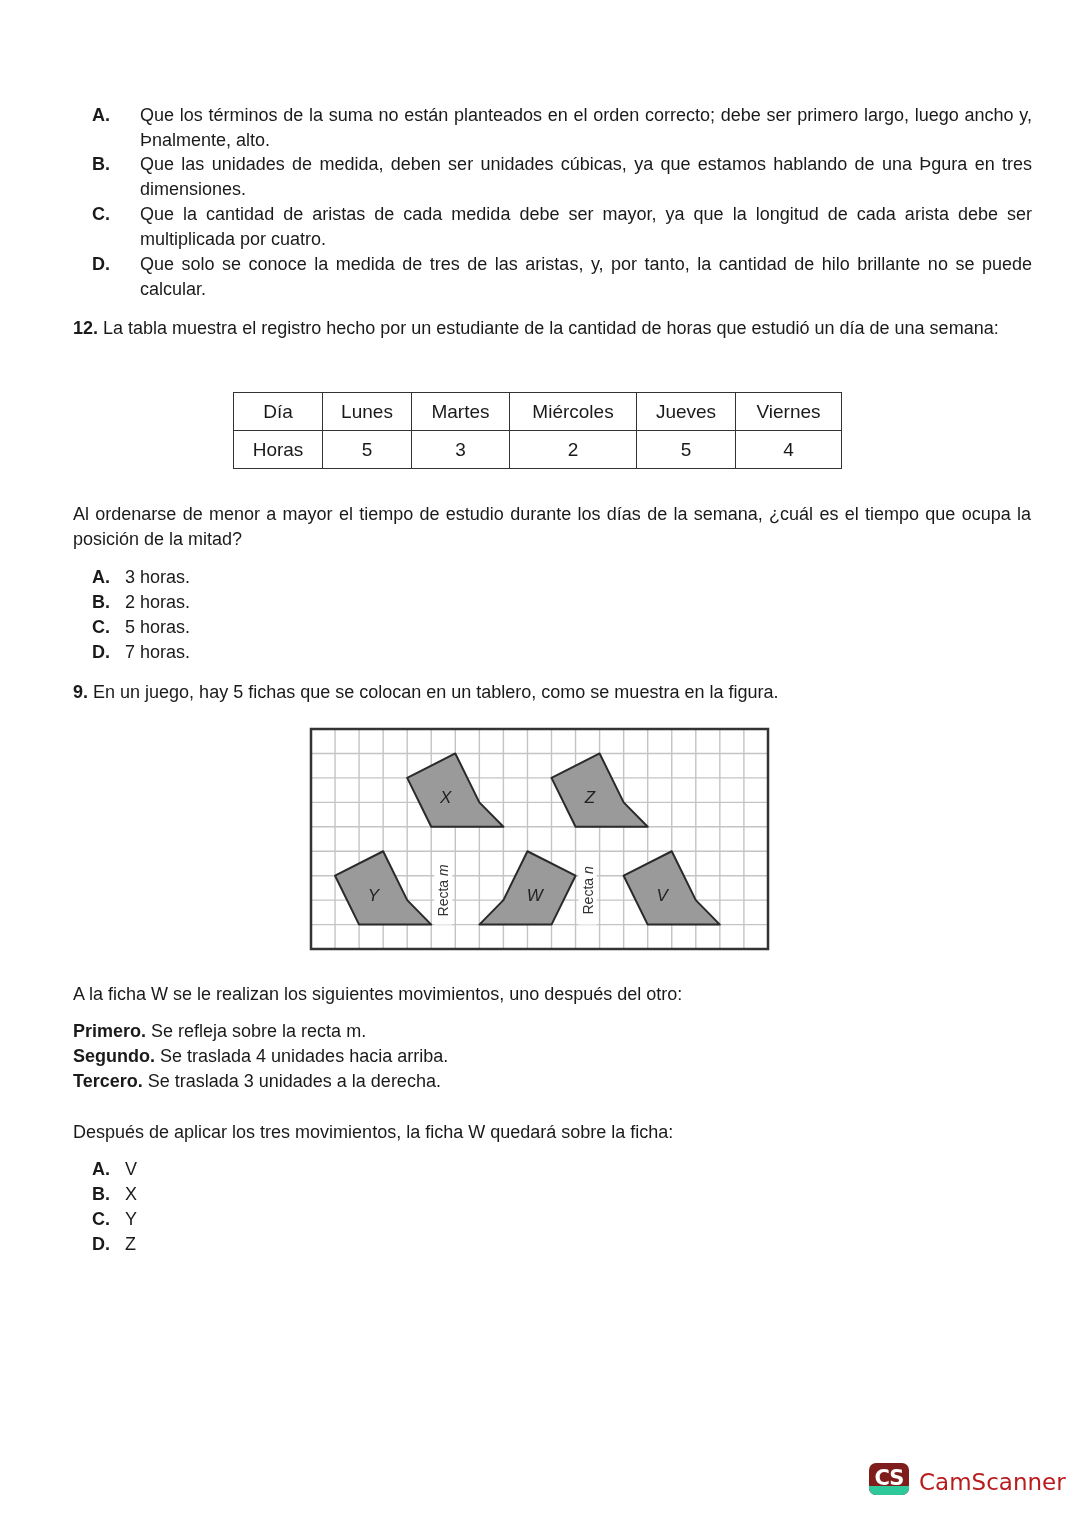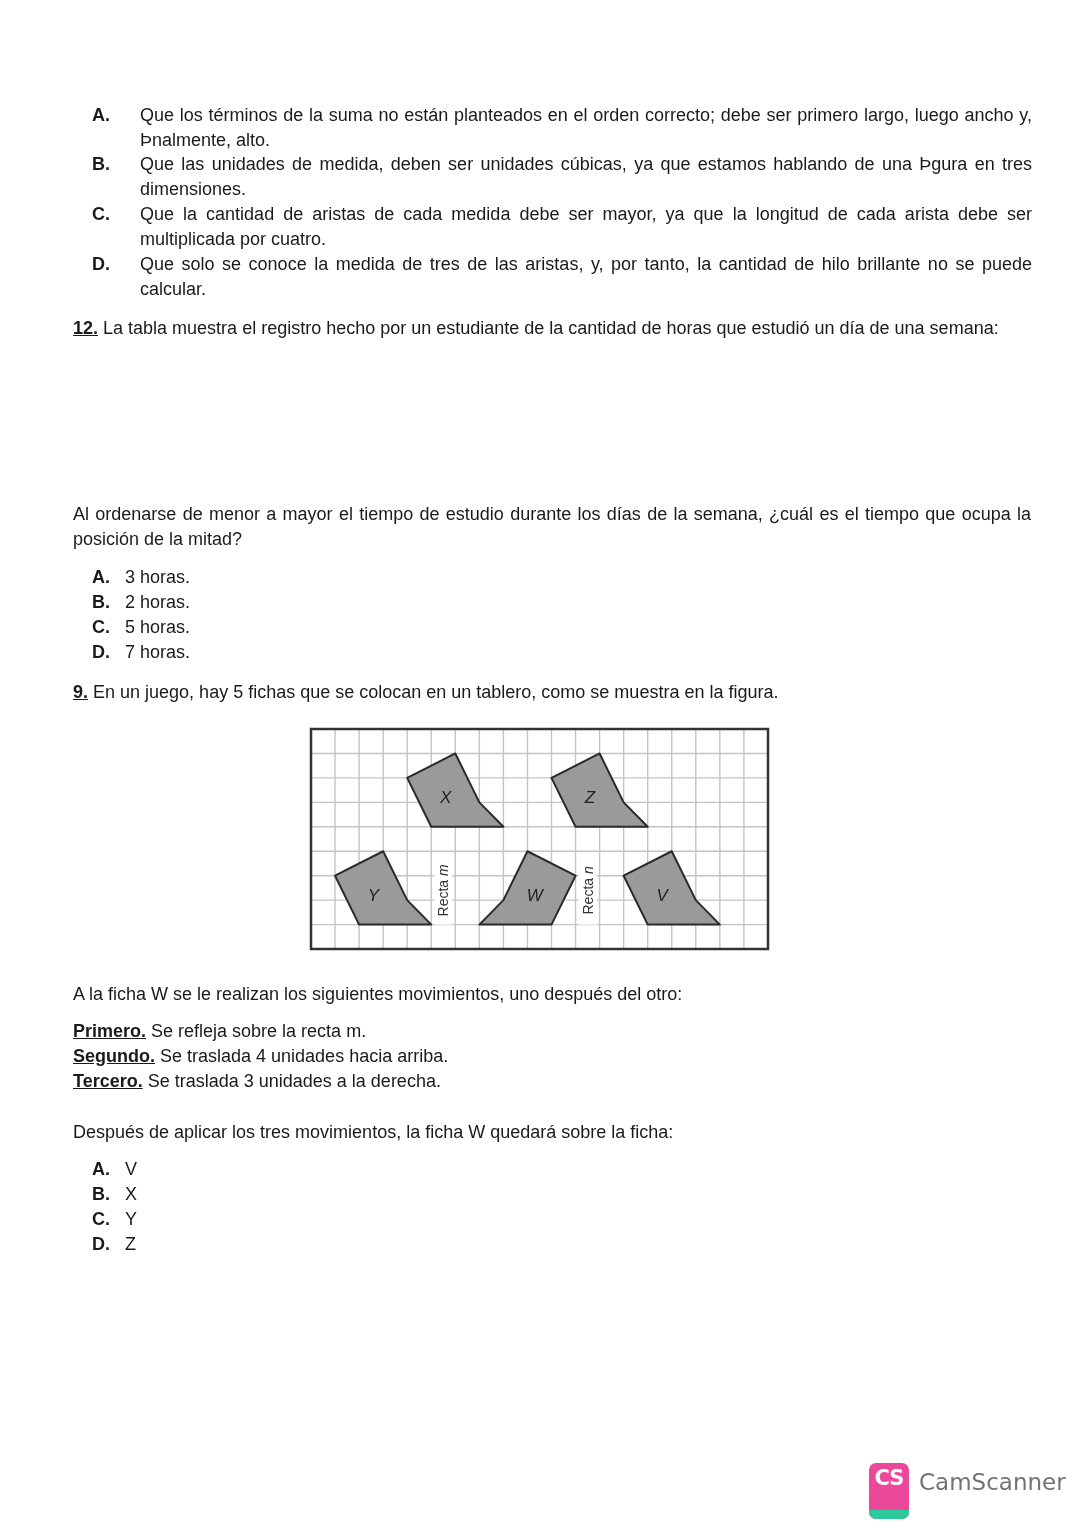--- a/index.html
+++ b/index.html
@@ -2,30 +2,30 @@
 <html><head>
 <meta charset="utf-8">
 <style>
   html, body { margin: 0; padding: 0; background: #ffffff; }
   body { width: 1080px; height: 1528px; position: relative; overflow: hidden;
          font-family: "Liberation Sans", sans-serif; color: #1a1a1a; font-size: 18px; }
   .opt { position: absolute; left: 92px; width: 940px; line-height: 24.5px; }
   .opt .lbl { position: absolute; left: 0; top: 0; font-weight: bold; }
   .opt .txt { display: block; margin-left: 48px; text-align: justify; text-align-last: left; }
   .para { position: absolute; left: 73px; width: 958px; line-height: 24.5px; text-align: justify; text-align-last: left; }
-  .para b { font-weight: bold; text-decoration: underline; }
+  .para b { font-weight: bold; }
   .sopt { position: absolute; left: 92px; line-height: 25px; }
   .sopt .lbl { font-weight: bold; display: inline-block; width: 33px; }
   table.horas { position: absolute; left: 233px; top: 392px; border-collapse: collapse; }
   table.horas td { border: 1.5px solid #333; text-align: center; font-size: 19px; height: 37px; padding: 0; }
   .board { position: absolute; left: 309px; top: 727px; }
-  .logo { position: absolute; left: 869px; top: 1463px; width: 40px; height: 56px; border-radius: 7px; background: #ec4899; overflow: hidden; }
+  .logo { position: absolute; left: 869px; top: 1463px; width: 40px; height: 32px; border-radius: 7px; background: #7f1d1d; overflow: hidden; }
   .logo .bar { position: absolute; left: 0; right: 0; bottom: 0; height: 9px; background: #2fc89b; }
   .logo .cs { position: absolute; left: 0; right: 0; top: 3px; text-align: center; color: #fff; font-weight: bold; font-size: 21px; font-family: "DejaVu Sans", sans-serif; letter-spacing: -1px; }
-  .brand { position: absolute; left: 919px; top: 1469px; font-size: 23px; color: #737373; font-family: "DejaVu Sans", sans-serif; }
+  .brand { position: absolute; left: 919px; top: 1469px; font-size: 23px; color: #b91c1c; font-family: "DejaVu Sans", sans-serif; }
 </style>
 </head>
 <body>
 
 <div class="opt" style="top:103px">
   <span class="lbl">A.</span>
   <span class="txt">Que los términos de la suma no están planteados en el orden correcto; debe ser primero largo, luego ancho y, Þnalmente, alto.</span>
 </div>
 <div class="opt" style="top:152px">
   <span class="lbl">B.</span>
@@ -40,20 +40,36 @@
   <span class="txt">Que solo se conoce la medida de tres de las aristas, y, por tanto, la cantidad de hilo brillante no se puede calcular.</span>
 </div>
 
 <div class="para" style="top:316px">
   <b>12.</b>
   <span>La tabla muestra el registro hecho por un estudiante de la cantidad de horas que estudió un día de una semana:</span>
 </div>
 
 <table class="horas">
   <tbody>
+      <tr>
+    <td style="width:88px">Día</td>
+    <td style="width:88px">Lunes</td>
+    <td style="width:97px">Martes</td>
+    <td style="width:126px">Miércoles</td>
+    <td style="width:98px">Jueves</td>
+    <td style="width:105px">Viernes</td>
+  </tr>
+  <tr>
+    <td>Horas</td>
+    <td>5</td>
+    <td>3</td>
+    <td>2</td>
+    <td>5</td>
+    <td>4</td>
+  </tr>
 </tbody>
   </table>
 
 <div class="para" style="top:502px">Al ordenarse de menor a mayor el tiempo de estudio durante los días de la semana, ¿cuál es el tiempo que ocupa la posición de la mitad?</div>
 
 <div class="sopt" style="top:565px">
   <span class="lbl">A.</span><span>3 horas.</span>
 </div>
 <div class="sopt" style="top:590px">
   <span class="lbl">B.</span><span>2 horas.</span>

